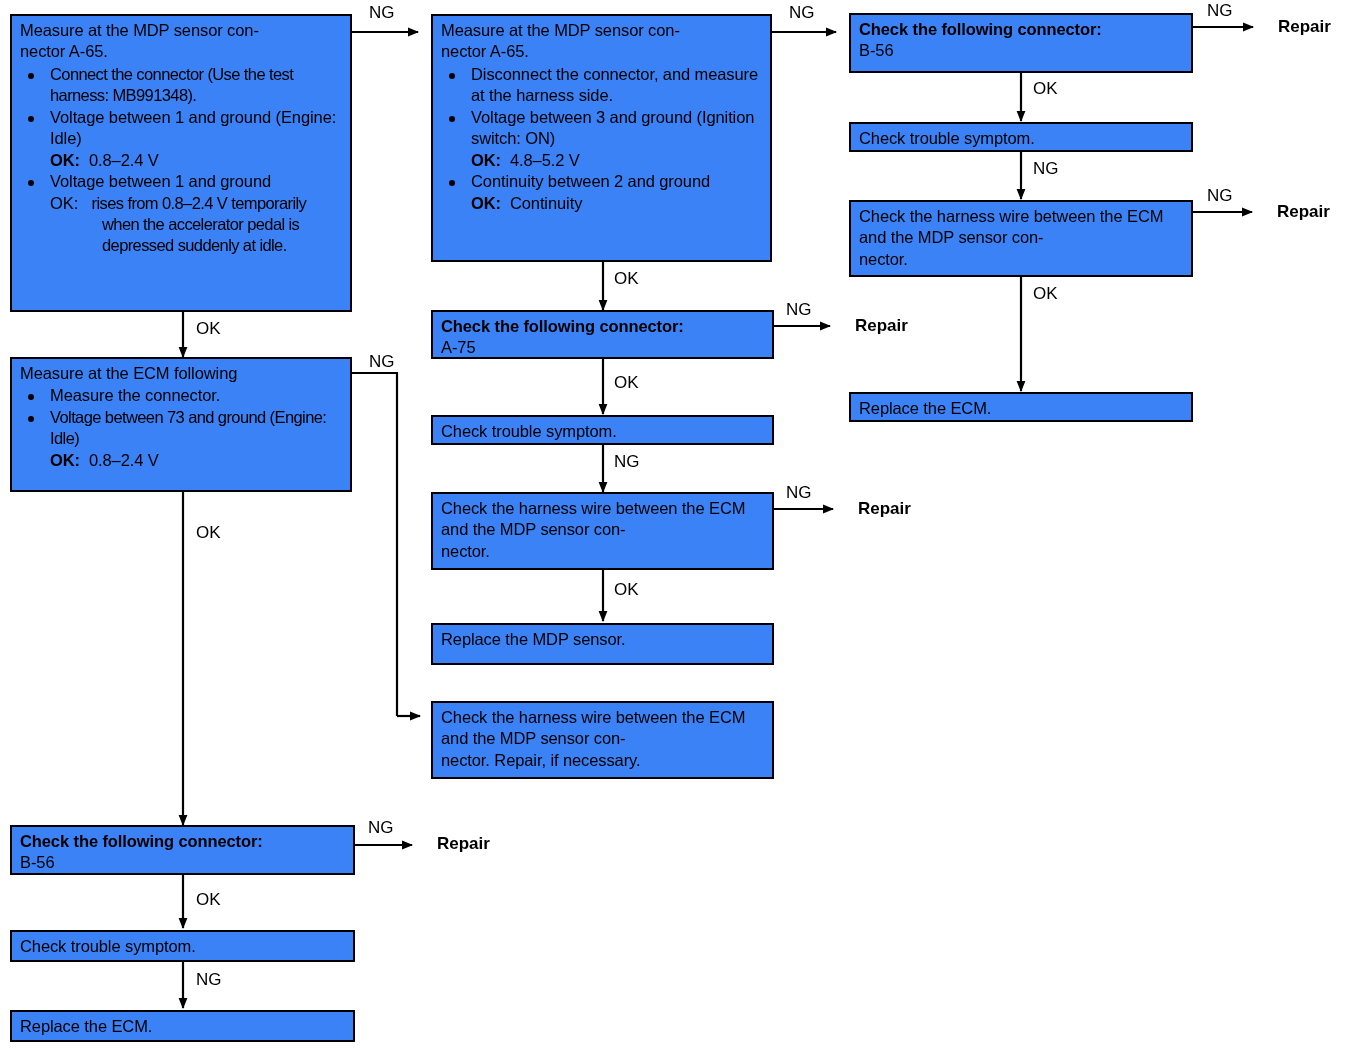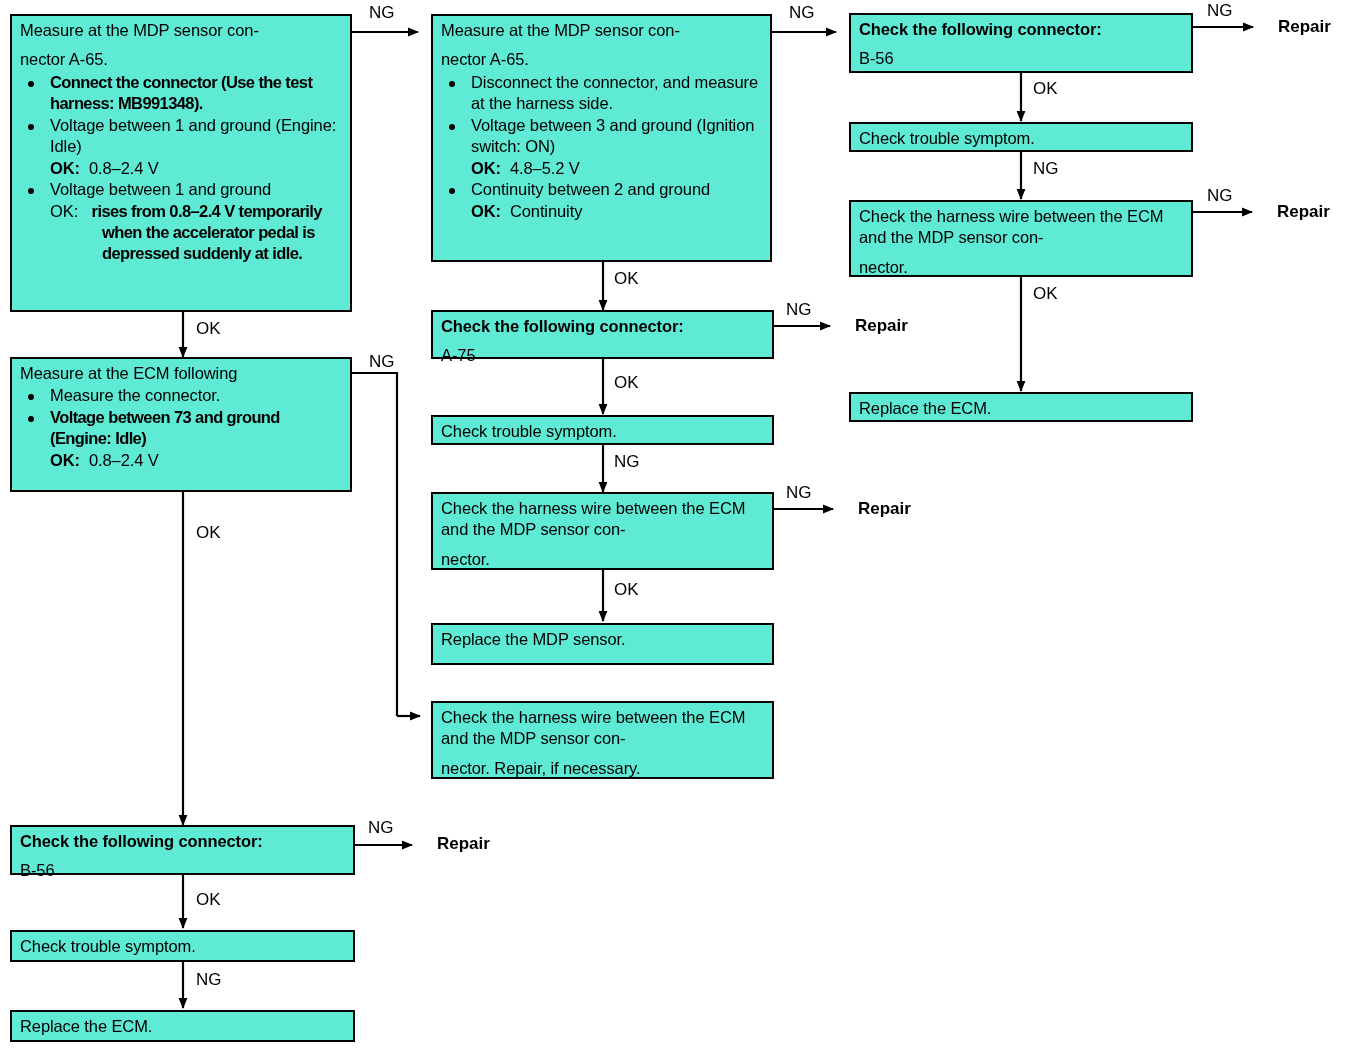--- a/index.html
+++ b/index.html
@@ -14,29 +14,29 @@
     height: 1050px;
     background: #ffffff;
     font-family: "Liberation Sans", "DejaVu Sans", sans-serif;
     color: #000000;
     overflow: hidden;
   }
   .node {
     position: absolute;
     box-sizing: border-box;
     border: 2px solid #000;
-    background: #5eead4;
+    background: #3b82f6;
     padding: 4px 6px 4px 8px;
     font-size: 16.5px;
     line-height: 1.30;
     letter-spacing: -0.1px;
   }
   .node.bold > .title { font-weight: bold; }
   .node .title { display: block; }
-  .node .sub { display: block; margin-top: 8px; }
+  .node .sub { display: block; }
   ul.bullets {
     list-style: none;
     margin: 1px 0 0 0;
     padding: 0;
   }
   ul.bullets > li {
     position: relative;
     padding-left: 30px;
     margin: 0 0 0 0;
   }
@@ -71,21 +71,21 @@
     white-space: nowrap;
     text-align: center;
   }
   svg.wires {
     position: absolute;
     left: 0; top: 0;
     width: 1360px;
     height: 1050px;
     pointer-events: none;
   }
-  .tight { letter-spacing: -0.6px; font-weight: bold; }
+  .tight { letter-spacing: -0.6px; }
 </style>
 </head>
 <body>
 
 <div id="canvas">
 
   <svg class="wires" viewBox="0 0 1360 1050">
     <defs>
       <marker id="ah" markerWidth="12" markerHeight="12" refX="10" refY="5" orient="auto" markerUnits="userSpaceOnUse">
         <path d="M0,0.6 L11,5 L0,9.4 Z" fill="#000"></path>

